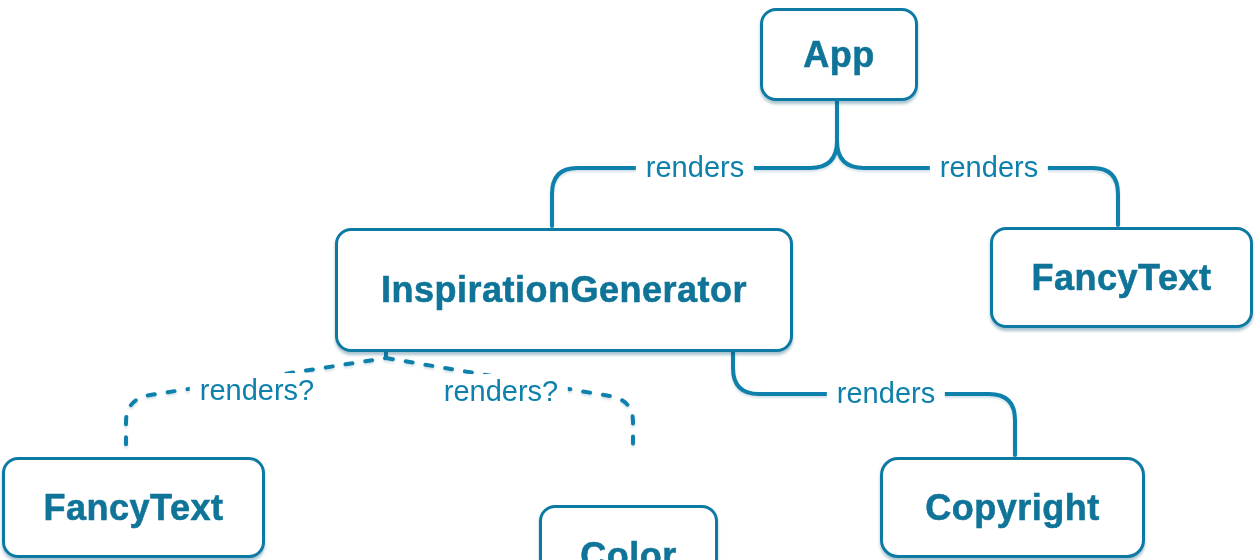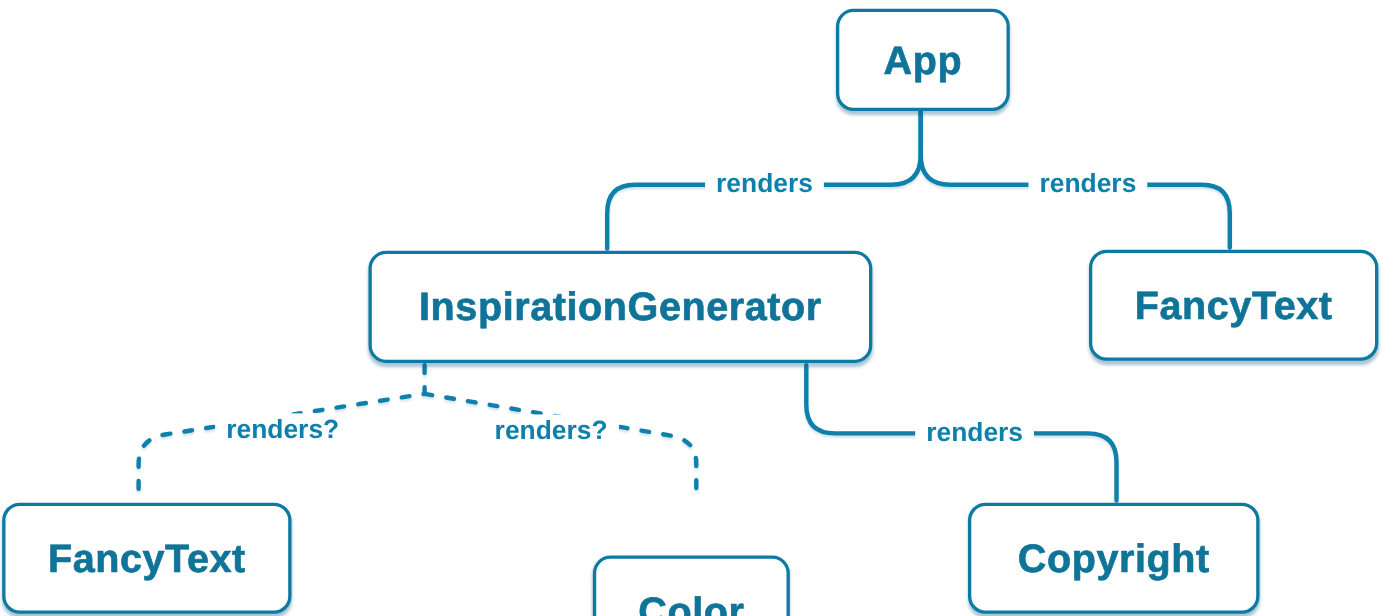--- a/index.html
+++ b/index.html
@@ -48,22 +48,22 @@
     letter-spacing: 0.5px;
     -webkit-text-stroke: 0.6px currentColor;
     box-shadow: 0 3px 3px rgba(12,86,120,0.35);
     white-space: nowrap;
   }
   .edge-label {
     position: absolute;
     transform: translate(-50%, -50%);
     background: var(--bg);
     color: var(--accent);
-    font-size: 24px;
-    font-weight: 700;
+    font-size: 29px;
+    font-weight: 400;
     padding: 2px 10px;
     white-space: nowrap;
     line-height: 1.1;
   }
 </style>
 </head>
 <body>
 
 <div class="canvas">
 
@@ -78,33 +78,33 @@
   <span class="edge-label" style="left:695px; top:168px;">renders</span>
   <span class="edge-label" style="left:989px; top:168px;">renders</span>
   <span class="edge-label" style="left:257px; top:391px;">renders?</span>
   <span class="edge-label" style="left:501px; top:392px;">renders?</span>
   <span class="edge-label" style="left:886px; top:394px;">renders</span>
 
   <div class="node-box" style="left:760px; top:8px; width:158px; height:93px;">
     <span>App</span>
   </div>
 
-  <div class="node-box" style="left:335px; top:228px; width:458px; height:102px;">
+  <div class="node-box" style="left:335px; top:228px; width:458px; height:124px;">
     <span>InspirationGenerator</span>
   </div>
 
   <div class="node-box" style="left:990px; top:227px; width:263px; height:101px;">
     <span>FancyText</span>
   </div>
 
   <div class="node-box" style="left:2px; top:457px; width:263px; height:101px;">
     <span>FancyText</span>
   </div>
 
   <div class="node-box" style="left:539px; top:457px; width:179px; height:101px;margin-top:48px;">
     <span>Color</span>
   </div>
 
-  <div class="node-box" style="left:880px; top:457px; width:265px; height:101px;">
+  <div class="node-box" style="left:880px; top:457px; width:265px; height:101px;border-radius:18px;">
     <span>Copyright</span>
   </div>
 
 </div>
 
 </body></html>

